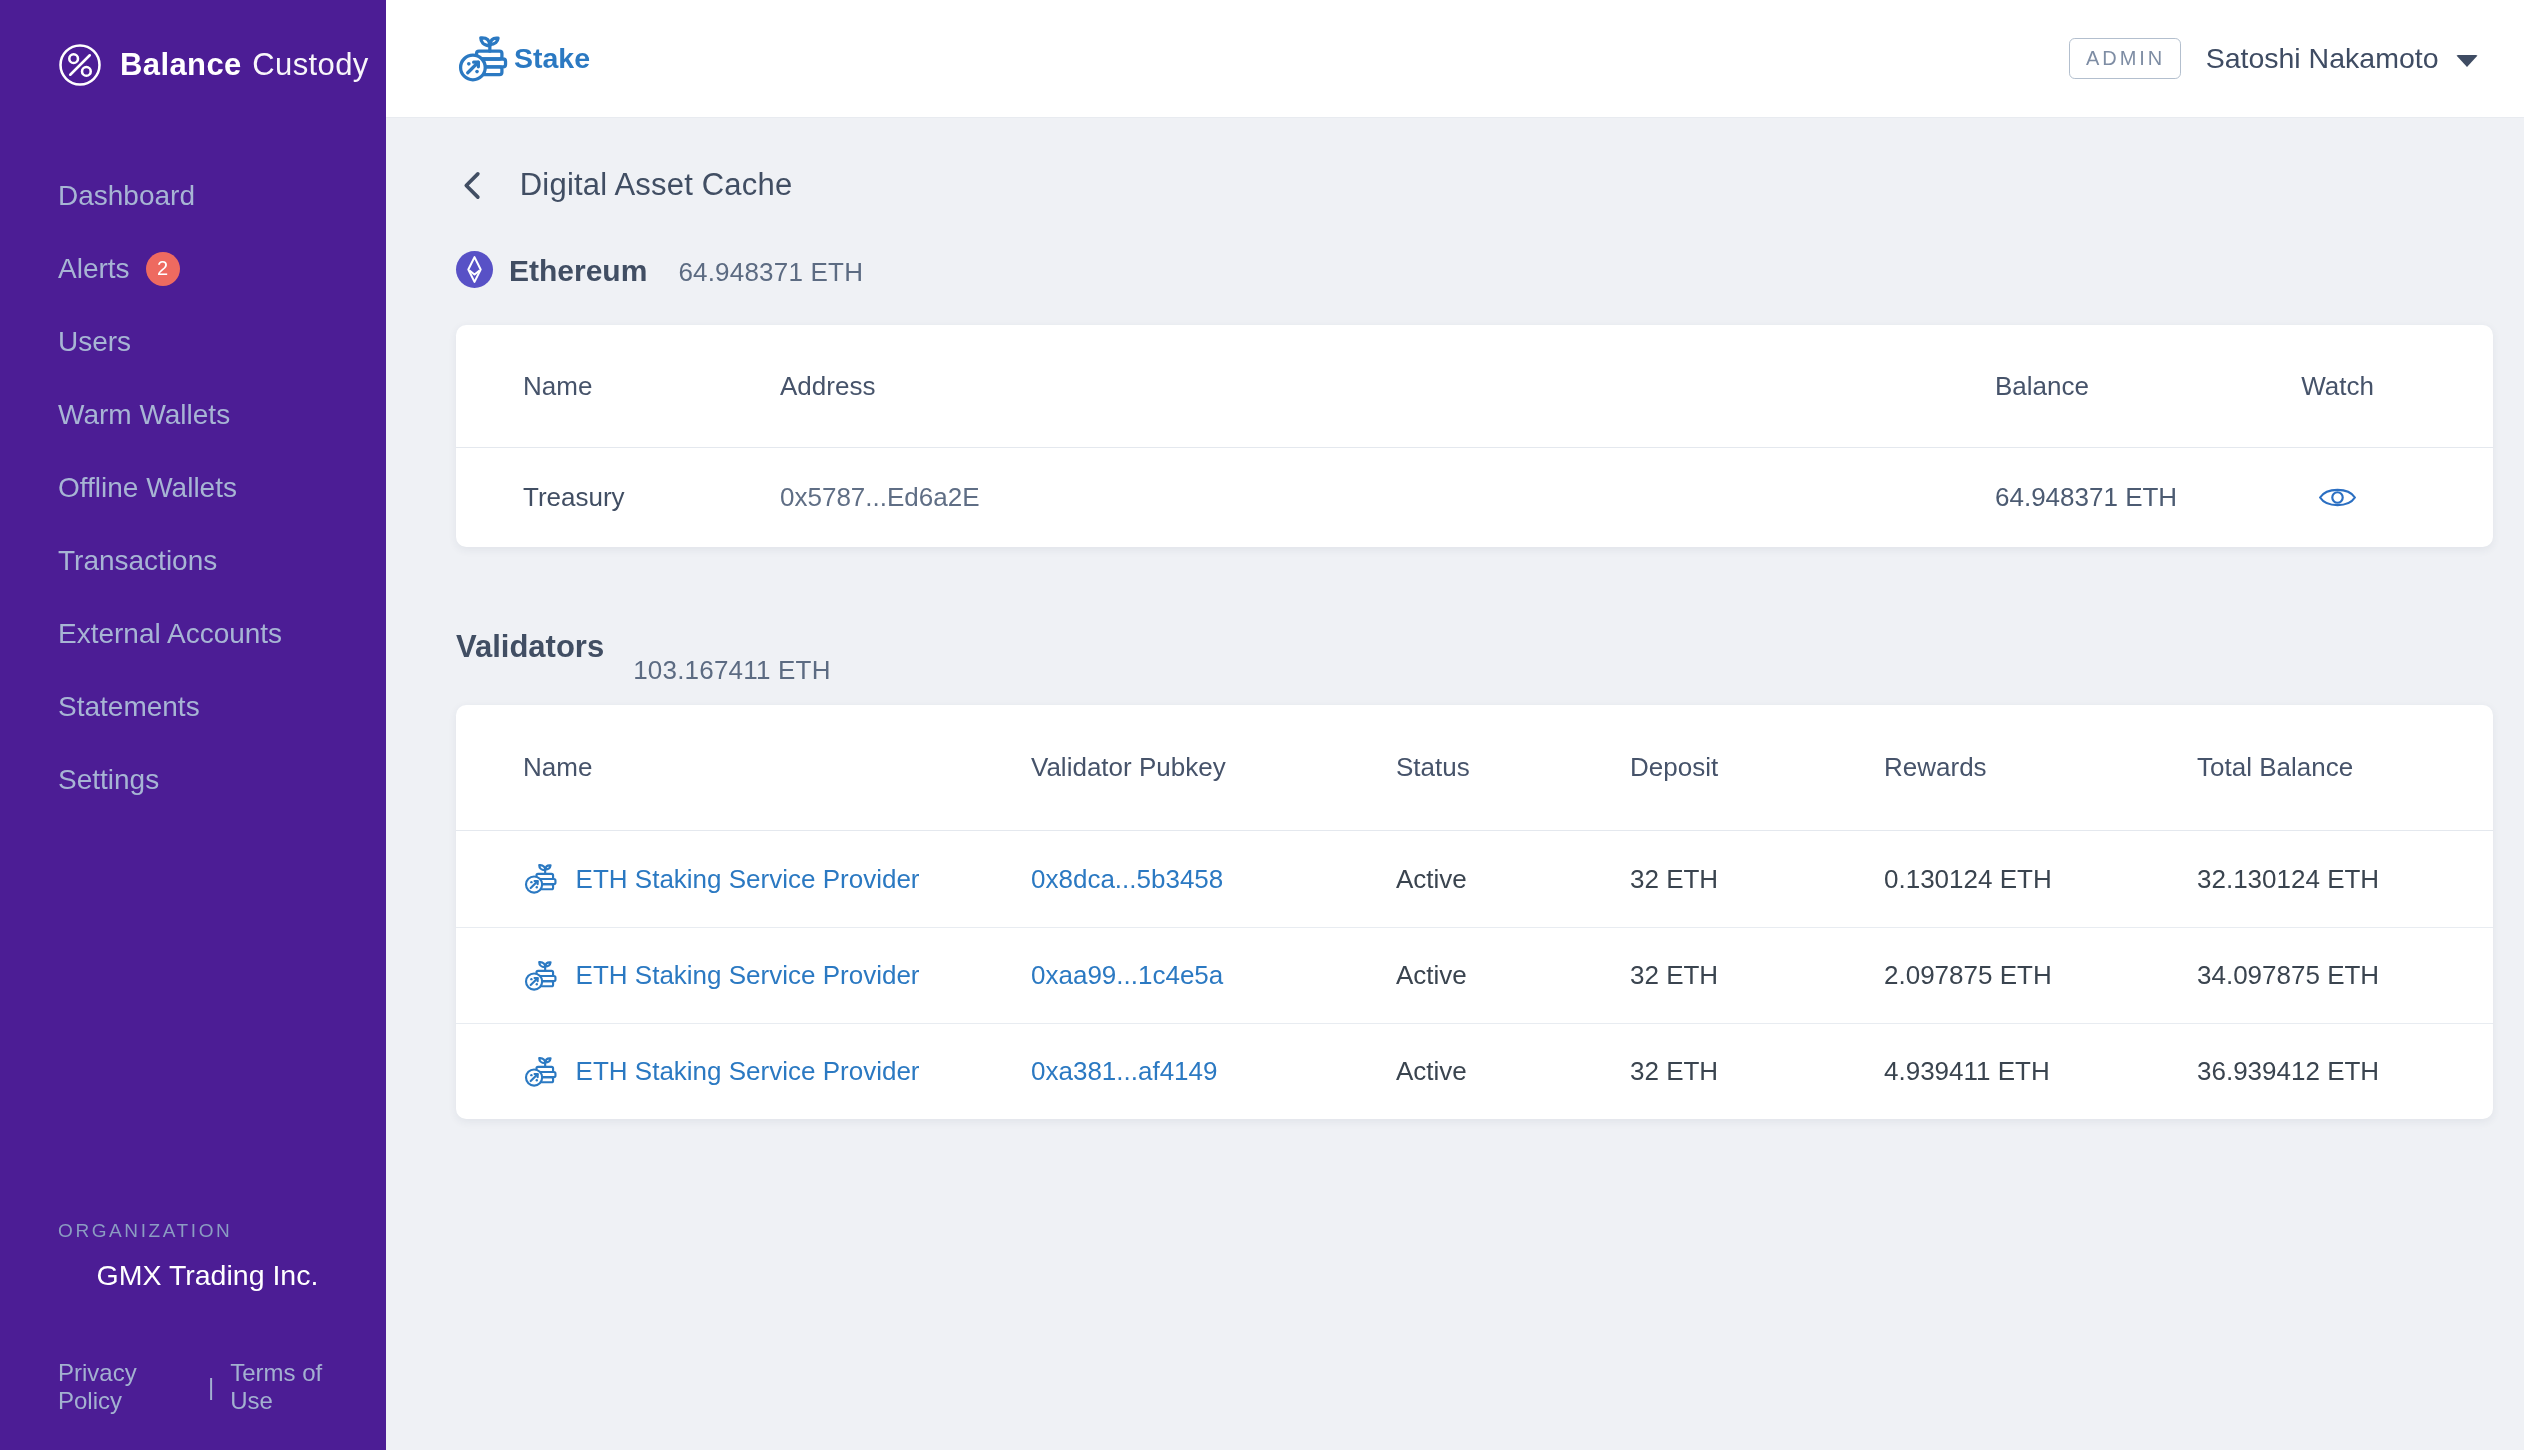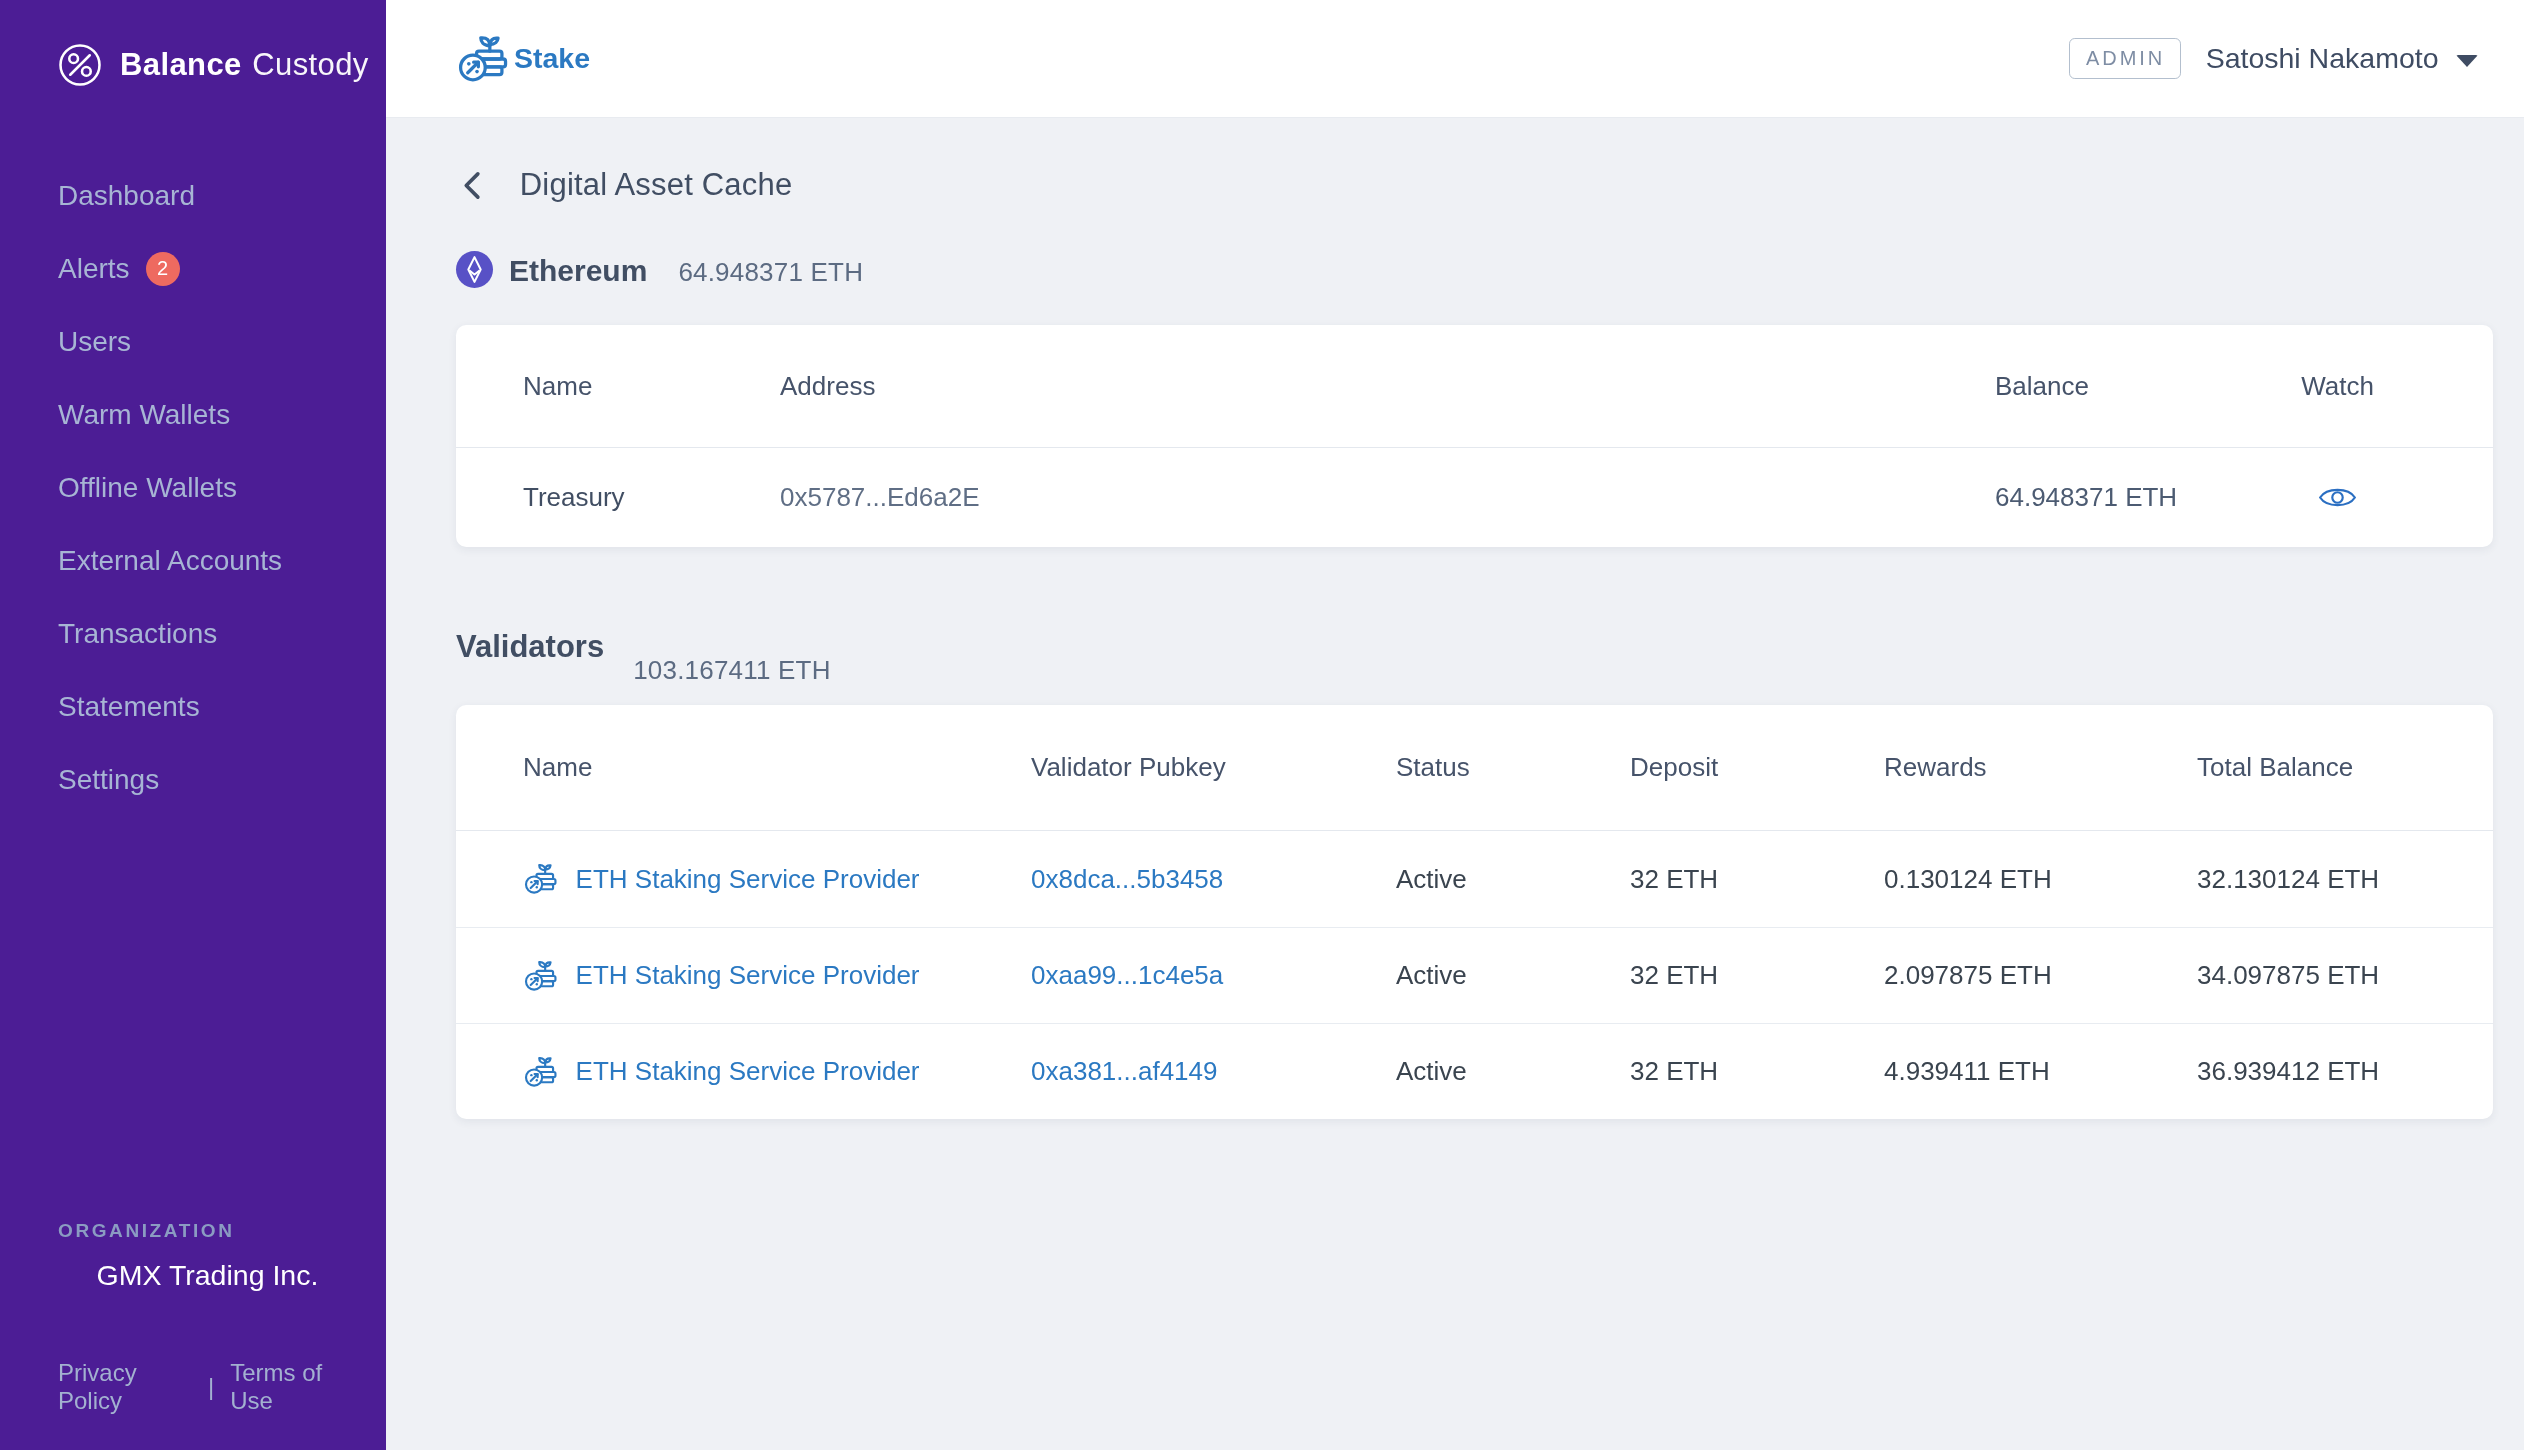--- a/index.html
+++ b/index.html
@@ -25,21 +25,21 @@
   .nav-item {
     height:73px; display:flex; align-items:center; gap:16px;
     padding-left:58px; color:#a7b5d4; font-size:28px; cursor:pointer; white-space:nowrap;
   }
   .badge {
     min-width:34px; height:34px; border-radius:17px; background:#ee6a60; color:#ffffff;
     font-size:20px; display:flex; align-items:center; justify-content:center; padding:0 5.8px;
   }
 
   .side-bottom { margin-top:auto; padding:0 29px 0 58px; }
-  .org-label { color:#8b9cc2; font-size:19px; font-weight:700; letter-spacing:2.6px; }
+  .org-label { color:#8b9cc2; font-size:19px; font-weight:400; letter-spacing:2.6px; }
   .org-name  { color:#ffffff; font-size:28.5px; font-weight:500; margin-top:17.5px;text-align:center; }
   .legal { margin-top:67px; color:#a3b1d0; font-size:24px; display:flex; gap:16px; align-items:center; }
   .legal a { color:#a3b1d0; text-decoration:none; cursor:pointer; }
   .legal .sep { color:#a3b1d0; }
 
   
   .main { flex:1; display:flex; flex-direction:column; min-width:0; }
   .topbar {
     height:118px; background:#ffffff; border-bottom:1.5px solid #e8ebf0;
     display:flex; align-items:center; justify-content:space-between;
@@ -160,24 +160,24 @@
       <div class="nav-item">
           <span>Users</span>
         </div>
       <div class="nav-item">
           <span>Warm Wallets</span>
         </div>
       <div class="nav-item">
           <span>Offline Wallets</span>
         </div>
       <div class="nav-item">
+          <span>Transactions</span>
+        </div>
+      <div class="nav-item">
           <span>External Accounts</span>
-        </div>
-      <div class="nav-item">
-          <span>Transactions</span>
         </div>
       <div class="nav-item">
           <span>Statements</span>
         </div>
       <div class="nav-item">
           <span>Settings</span>
         </div>
     </nav>
 
     <div class="side-bottom">

